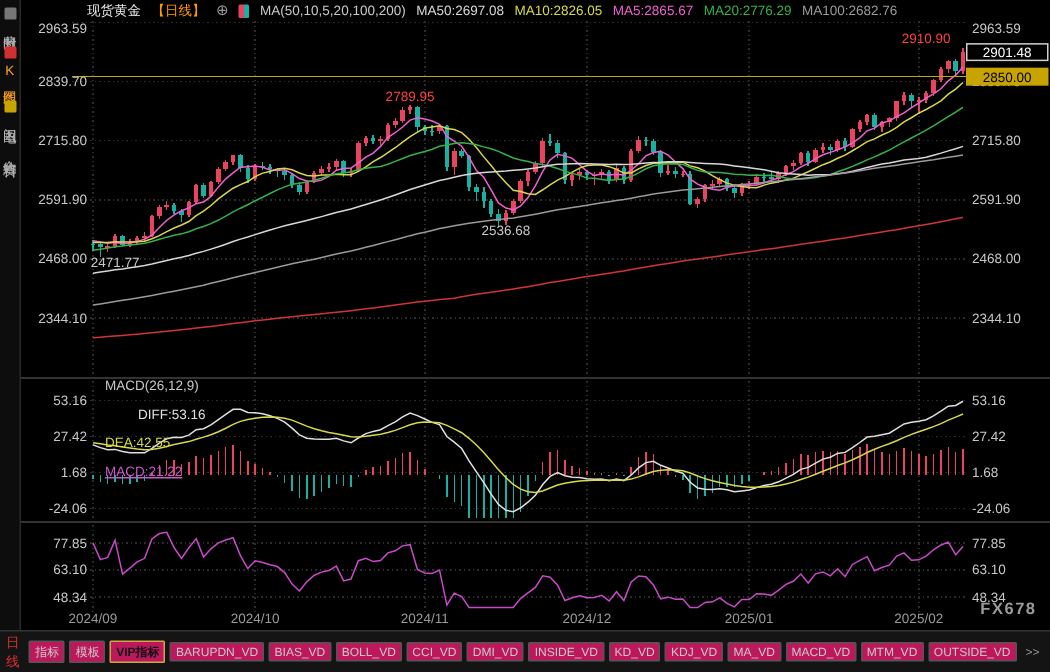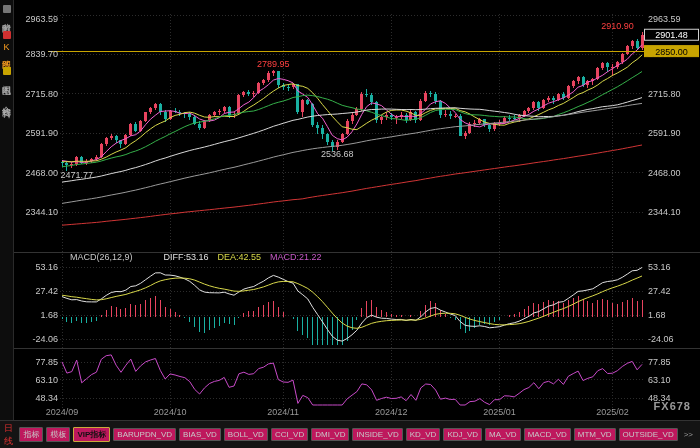--- a/index.html
+++ b/index.html
@@ -17,21 +17,21 @@
   .topbar{position:absolute;left:14px;top:0;right:0;height:14px;display:flex;align-items:center;
           gap:7px;font-size:9px;color:#c8c8c8;white-space:nowrap;overflow:hidden;padding-left:44px;}
   .sym{color:#e8e8e8;}
   .period{color:#ff9900;cursor:pointer;}
   .addicon{color:#999;font-size:10px;cursor:pointer;}
   .kicon{display:inline-block;width:7px;height:9px;border-radius:1px;
          background:linear-gradient(90deg,#e8445f 0 55%,#19b0a2 55% 100%);}
   
   #chart-svg{position:absolute;left:14px;top:14px;}
   
-  .panel-header{position:absolute;left:70px;display:flex;gap:9px;font-size:9px;color:#c8c8c8;white-space:nowrap;}
+  .panel-header{position:absolute;left:70px;display:flex;gap:9px;font-size:9px;color:#c8c8c8;white-space:nowrap;flex-direction:column;}
   #macd-header{top:252px;}
   #rsi-header{top:350px;}
   
   .watermark{position:absolute;right:9px;top:400px;color:#9a9a9a;font-size:11px;font-weight:bold;letter-spacing:1px;}
   
   .toolbar{position:absolute;left:0;right:0;bottom:0;height:28px;background:#141414;border-top:1px solid #333;
            display:flex;align-items:center;gap:3px;padding:0 4px;font-size:8px;color:#bbb;box-sizing:border-box;overflow:hidden;}
   .period-label{color:#e03030;font-size:9px;margin-right:2px;}
   .tab{border:1px solid #555;background:#be185d;color:#c8c8c8;padding:1px 3px;border-radius:1px;cursor:pointer;white-space:nowrap;}
   .tab.active{background:#be185d;border-color:#caa93c;color:#111;font-weight:bold;}
@@ -54,20 +54,32 @@
     </div>
     <div class="side-item">
       <span class="side-icon" style="background:#c8a400"></span>
       <span class="side-label">闪电图</span>
     </div>
     <div class="side-item" style="margin-top:6px">
       <span class="side-label">合约资料</span>
     </div>
   </div>
 
+  <div class="topbar">
+    <span class="sym">现货黄金</span>
+    <span class="period">【日线】</span>
+    <span class="addicon">⊕</span>
+    <span class="kicon"></span>
+    <span>MA(50,10,5,20,100,200)</span>
+    <span style="color: rgb(216, 216, 216);">MA50:2697.08</span>
+    <span style="color: rgb(216, 216, 74);">MA10:2826.05</span>
+    <span style="color: rgb(240, 96, 208);">MA5:2865.67</span>
+    <span style="color: rgb(53, 176, 74);">MA20:2776.29</span>
+    <span style="color: rgb(154, 154, 154);">MA100:2682.76</span>
+  </div>
 
   <svg id="chart-svg" width="686" height="404" viewBox="0 0 686 404">
       <g stroke="#2c2c2c" stroke-dasharray="1,2" shape-rendering="crispEdges">
         <line x1="34" y1="1" x2="630" y2="1"></line>
         <line x1="34" y1="40.3974559718479" x2="630" y2="40.3974559718479"></line>
         <line x1="34" y1="79.79809197888581" x2="630" y2="79.79809197888581"></line>
         <line x1="34" y1="119.19872798592387" x2="630" y2="119.19872798592387"></line>
         <line x1="34" y1="158.59936399296194" x2="630" y2="158.59936399296194"></line>
         <line x1="34" y1="198" x2="630" y2="198"></line>
         <line x1="34" y1="253" x2="630" y2="253"></line>
@@ -496,21 +508,21 @@
       <rect x="630.5" y="15.251198566562852" width="54" height="11" fill="#000000" stroke="#d0d0d0"></rect>
       <text x="657.5" y="24.251198566562852" fill="#ffffff" text-anchor="middle" font-size="9">2901.48</text>
       <rect x="630.5" y="31.6220197259036" width="54" height="11" fill="#c8a400" stroke="#c8a400"></rect>
       <text x="657.5" y="40.6220197259036" fill="#000000" text-anchor="middle" font-size="9">2850.00</text>
     </svg>
 
   <div class="panel-header" id="macd-header">
     <span>MACD(26,12,9)</span>
     <span style="color: rgb(224, 224, 224); padding-left: 22px;">DIFF:53.16</span>
     <span style="color: rgb(216, 216, 74);">DEA:42.55</span>
-    <span style="color: rgb(200, 90, 200);">MACD:21.22</span>
+    <span style="color: rgb(200, 90, 200); text-decoration: underline;">MACD:21.22</span>
   </div>
 
 
   <div class="watermark">FX678</div>
 
   <div class="toolbar">
     <span class="period-label">日线</span>
     <div id="toolbar-tabs" style="display:flex;gap:3px;align-items:center">
         <div class="tab">指标</div>
         <div class="tab">模板</div>

